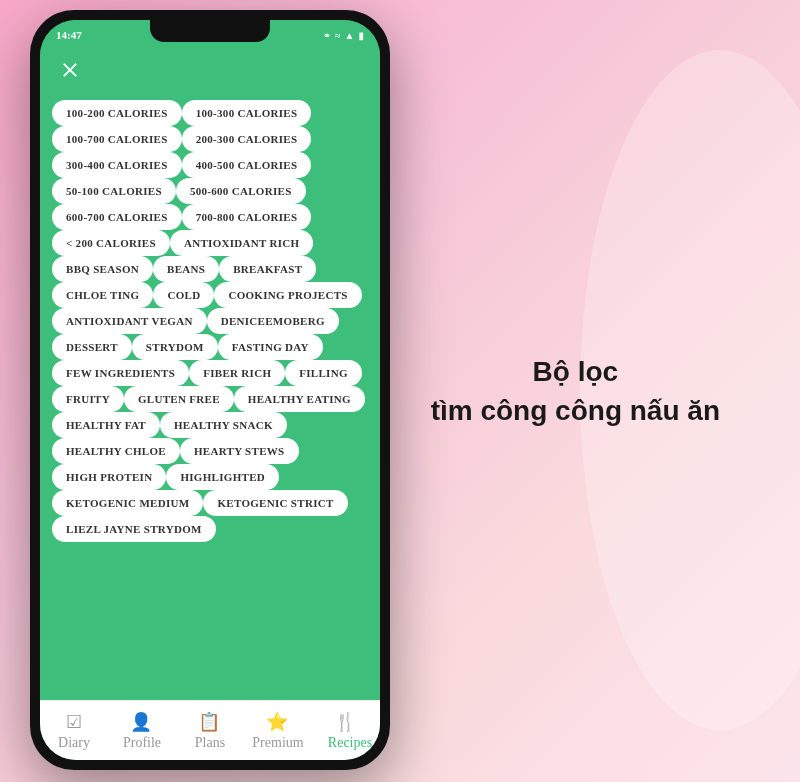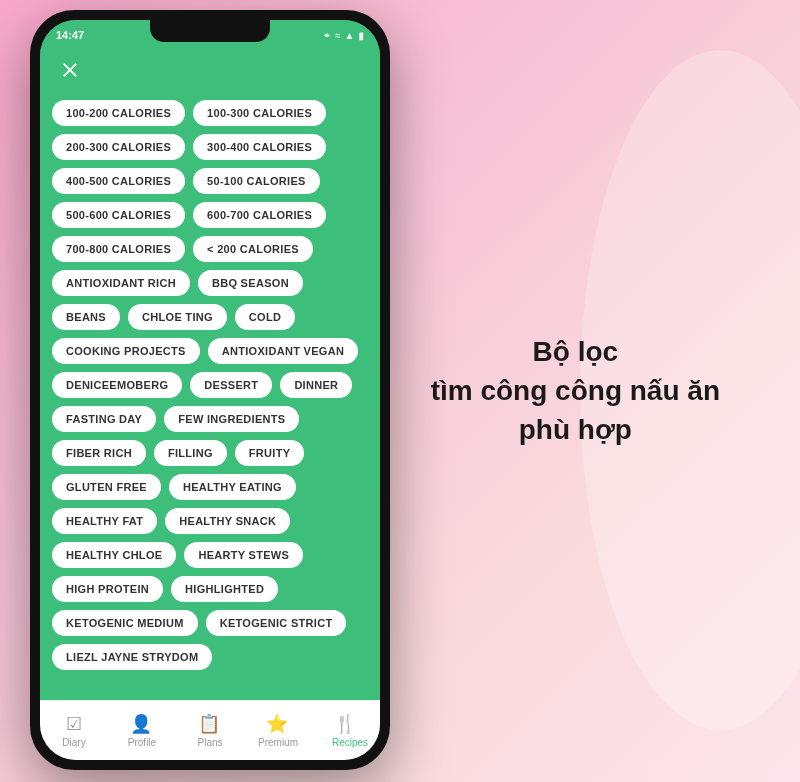--- a/index.html
+++ b/index.html
@@ -60,20 +60,21 @@
     }
 
     .phone-screen {
       width: 100%;
       height: 100%;
       background: #3dbe7a;
       border-radius: 36px;
       overflow: hidden;
       display: flex;
       flex-direction: column;
+      font-family: Liberation Serif, serif;
     }
 
     
     .status-bar {
       background: #3dbe7a;
       height: 30px;
       display: flex;
       align-items: center;
       justify-content: space-between;
       padding: 0 16px;
@@ -133,21 +134,20 @@
     .close-btn::before { transform: rotate(45deg); }
     .close-btn::after { transform: rotate(-45deg); }
 
     
     .tags-container {
       flex: 1;
       overflow-y: auto;
       padding: 6px 12px 10px;
       display: flex;
       flex-wrap: wrap;
-      gap: 8px;
       align-content: flex-start;
       scrollbar-width: none;
     }
     .tags-container::-webkit-scrollbar { display: none; }
 
     .tag {
       background: white;
       border-radius: 20px;
       padding: 7px 14px;
       font-size: 11px;
@@ -177,37 +177,36 @@
       flex: 1;
     }
     .nav-icon {
       font-size: 18px;
       color: #999;
     }
     .nav-icon.active {
       color: #3dbe7a;
     }
     .nav-label {
-      font-size: 10px;
+      font-size: 14px;
       color: #999;
     }
     .nav-label.active {
       color: #3dbe7a;
       margin-left: 8px;
     }
   </style>
 </head>
 <body>
 
 <div class="bg-curve"></div>
 
 <div class="right-text">
   <div>Bộ lọc</div>
   <div>tìm công công nấu ăn</div>
-  <div>phù hợp</div>
 </div>
 
 <div class="phone-wrapper">
   <div class="phone">
     <div class="notch-area"></div>
     <div class="phone-screen">
 
       <div class="status-bar">
         <span class="status-time">14:47</span>
         <div class="status-icons">
@@ -218,38 +217,40 @@
         </div>
       </div>
 
       <div class="header">
         <div class="close-btn" style="position:relative;"></div>
       </div>
 
       <div class="tags-container" id="tags-container">
       <div class="tag">100-200 CALORIES</div>
           <div class="tag">100-300 CALORIES</div>
+          <div class="tag">100-700 CALORIES</div>
           <div class="tag">200-300 CALORIES</div>
           <div class="tag">300-400 CALORIES</div>
           <div class="tag">400-500 CALORIES</div>
           <div class="tag">50-100 CALORIES</div>
           <div class="tag">500-600 CALORIES</div>
           <div class="tag">600-700 CALORIES</div>
           <div class="tag">700-800 CALORIES</div>
           <div class="tag">&lt; 200 CALORIES</div>
           <div class="tag">ANTIOXIDANT RICH</div>
           <div class="tag">BBQ SEASON</div>
           <div class="tag">BEANS</div>
+          <div class="tag">BREAKFAST</div>
           <div class="tag">CHLOE TING</div>
           <div class="tag">COLD</div>
           <div class="tag">COOKING PROJECTS</div>
           <div class="tag">ANTIOXIDANT VEGAN</div>
           <div class="tag">DENICEEMOBERG</div>
           <div class="tag">DESSERT</div>
-          <div class="tag">DINNER</div>
+          <div class="tag">STRYDOM</div>
           <div class="tag">FASTING DAY</div>
           <div class="tag">FEW INGREDIENTS</div>
           <div class="tag">FIBER RICH</div>
           <div class="tag">FILLING</div>
           <div class="tag">FRUITY</div>
           <div class="tag">GLUTEN FREE</div>
           <div class="tag">HEALTHY EATING</div>
           <div class="tag">HEALTHY FAT</div>
           <div class="tag">HEALTHY SNACK</div>
           <div class="tag">HEALTHY CHLOE</div>

